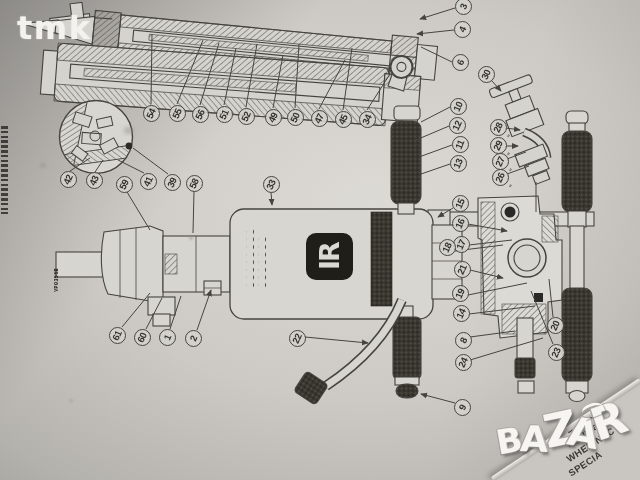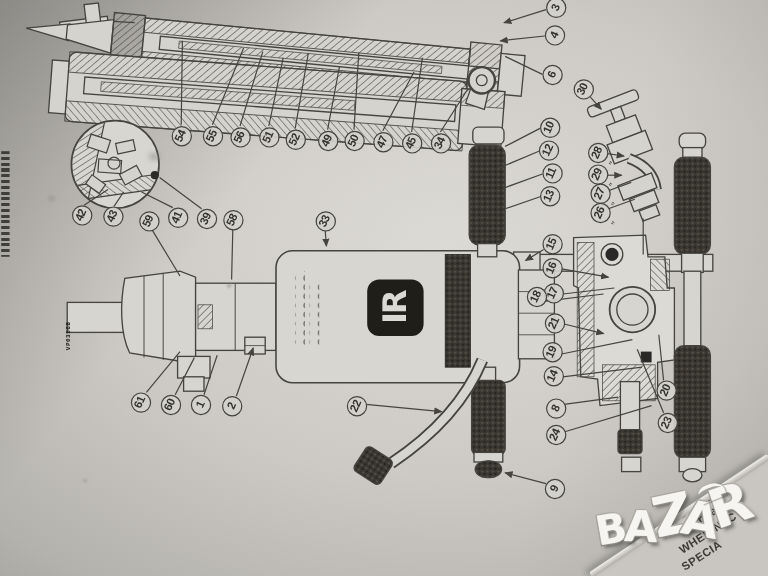--- a/index.html
+++ b/index.html
@@ -385,17 +385,18 @@
       <div>When</div>
       <div>stamp</div>
       <div>DO NOT</div>
       <div>the nea</div>
       <div>WHEN NEC</div>
       <div>SPECIA</div>
     </div>
   </div>
   <div class="fold-edge"></div>
 
+  <div class="tmk">tmk</div>
   <div style="position:absolute;left:496px;top:407px">
     <div class="bazar" style="left:0;top:0" id="bazar"><span class="lt l0">B</span><span class="lt l1">A</span><span class="lt l2">Z</span><span class="lt l3">A</span><span class="lt l4">R</span></div>
     <div class="bz-swoosh" style="left:86px;top:-4px;position:absolute"></div>
   </div>
 </div>
 
 </body></html>

